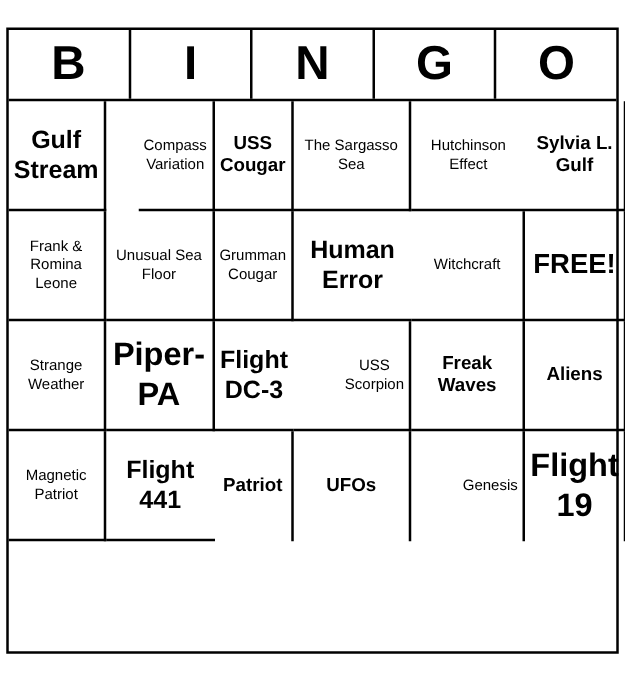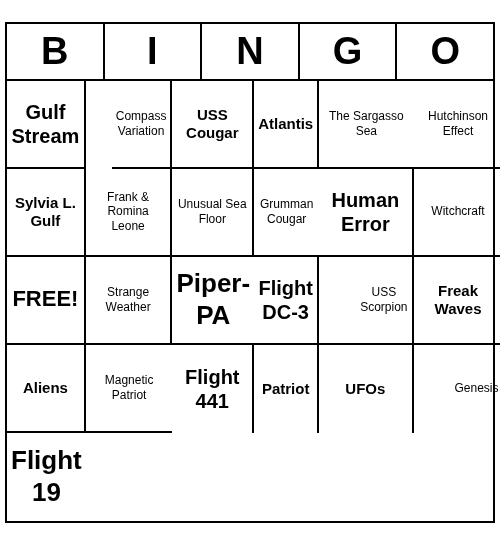--- a/index.html
+++ b/index.html
@@ -63,21 +63,20 @@
     <div class="bingo-header-cell">B</div>
     <div class="bingo-header-cell">I</div>
     <div class="bingo-header-cell">N</div>
     <div class="bingo-header-cell">G</div>
     <div class="bingo-header-cell">O</div>
   </div>
   <div class="bingo-grid">
   <div class="bingo-cell" style="font-size: 20px; font-weight: bold;">Gulf Stream</div>
       <div class="bingo-cell" style="font-size: 12px; font-weight: normal; margin-left: 26px;">Compass Variation</div>
       <div class="bingo-cell" style="font-size: 15px; font-weight: bold;">USS Cougar</div>
-      <div class="bingo-cell" style="font-size: 15px; font-weight: bold;">Atlantis</div>
       <div class="bingo-cell" style="font-size: 12px; font-weight: normal;">The Sargasso Sea</div>
       <div class="bingo-cell" style="font-size: 12px; font-weight: normal;">Hutchinson Effect</div>
       <div class="bingo-cell" style="font-size: 15px; font-weight: bold;">Sylvia L. Gulf</div>
       <div class="bingo-cell" style="font-size: 12px; font-weight: normal;">Frank &amp; Romina Leone</div>
       <div class="bingo-cell" style="font-size: 12px; font-weight: normal;">Unusual Sea Floor</div>
       <div class="bingo-cell" style="font-size: 12px; font-weight: normal;">Grumman Cougar</div>
       <div class="bingo-cell" style="font-size: 20px; font-weight: bold;">Human Error</div>
       <div class="bingo-cell" style="font-size: 12px; font-weight: normal;">Witchcraft</div>
       <div class="bingo-cell" style="font-size: 22px; font-weight: bold;">FREE!</div>
       <div class="bingo-cell" style="font-size: 12px; font-weight: normal;">Strange Weather</div>

